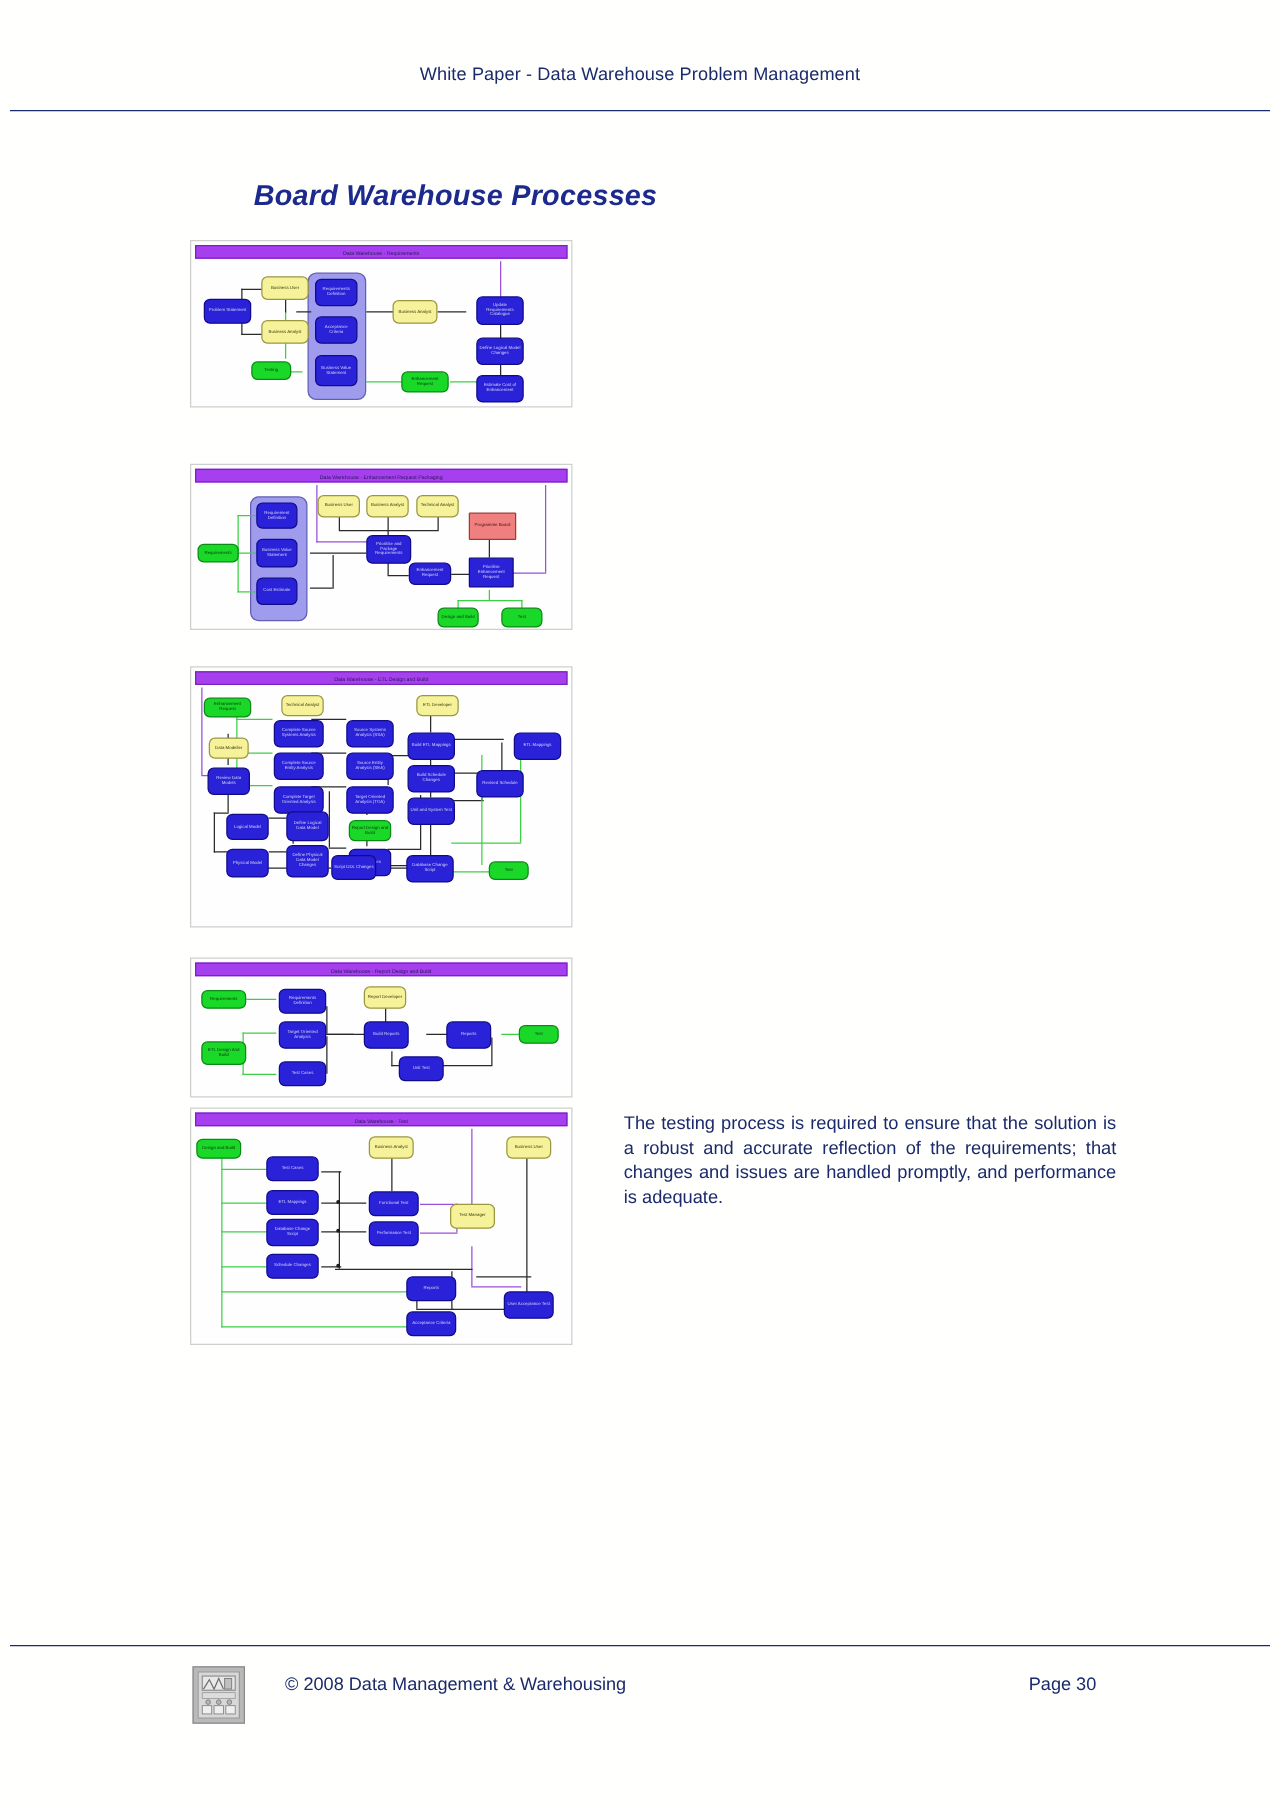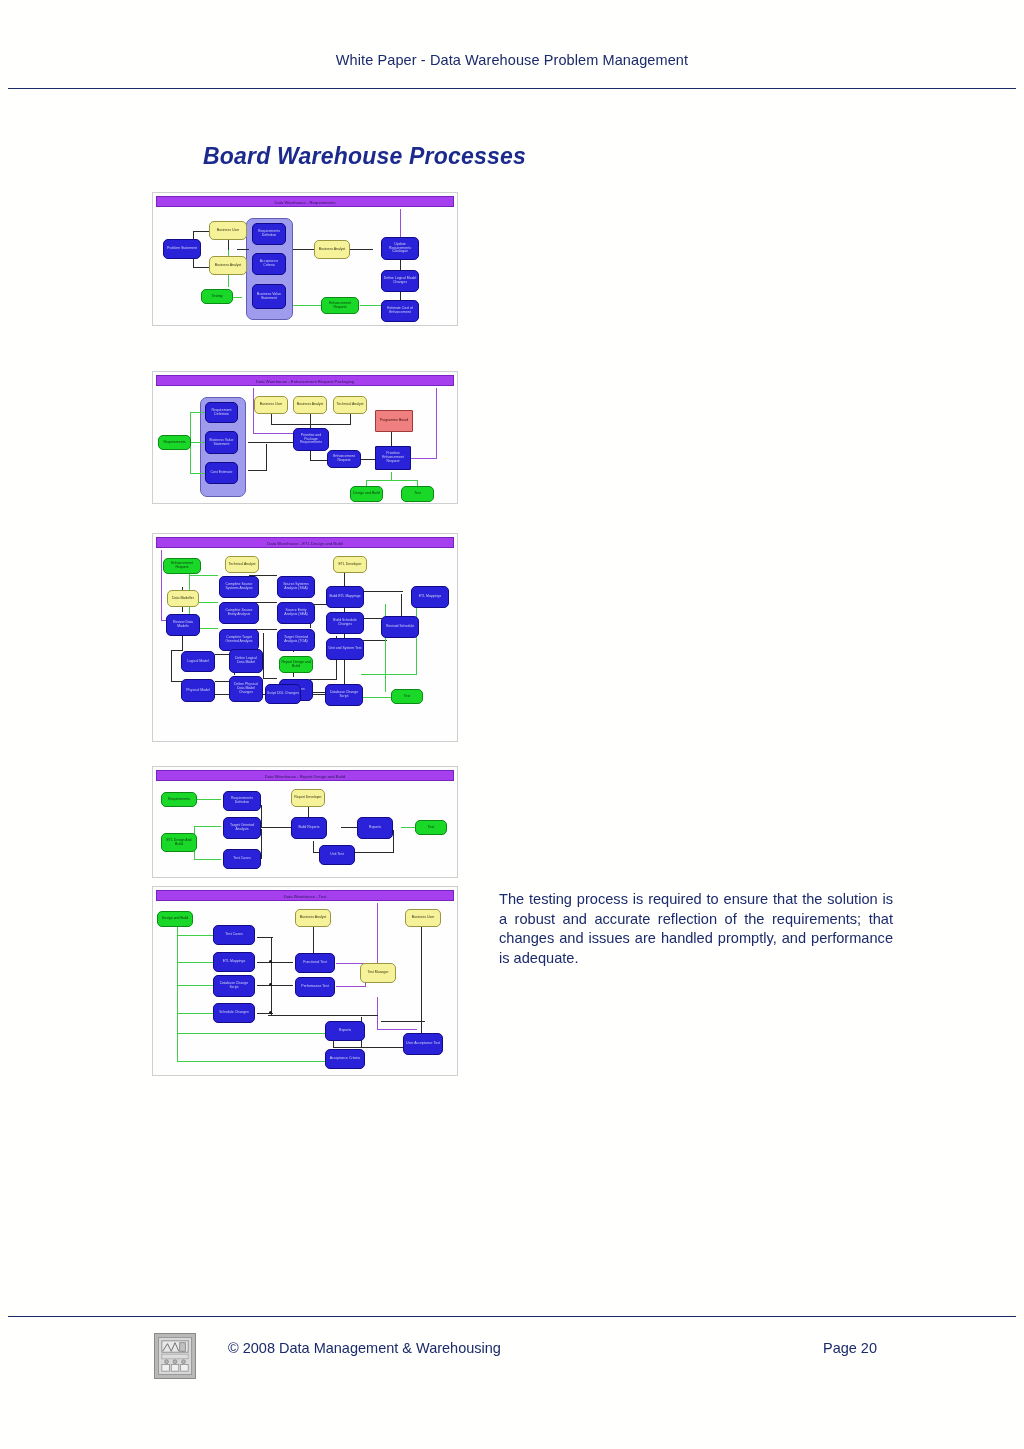--- a/index.html
+++ b/index.html
@@ -381,15 +381,15 @@
         <circle cx="8" cy="25" r="2" fill="#b5b5b5" stroke="#7a7a7a" stroke-width="0.7"></circle>
         <circle cx="17" cy="25" r="2" fill="#b5b5b5" stroke="#7a7a7a" stroke-width="0.7"></circle>
         <circle cx="26" cy="25" r="2" fill="#b5b5b5" stroke="#7a7a7a" stroke-width="0.7"></circle>
         <rect x="3" y="28" width="8" height="7" fill="#efefef" stroke="#8a8a8a" stroke-width="0.8"></rect>
         <rect x="13" y="28" width="8" height="7" fill="#efefef" stroke="#8a8a8a" stroke-width="0.8"></rect>
         <rect x="23" y="28" width="8" height="7" fill="#efefef" stroke="#8a8a8a" stroke-width="0.8"></rect>
       </svg>
     </div>
   </div>
   <div class="ftr-copy">© 2008 Data Management &amp; Warehousing</div>
-  <div class="ftr-page">Page 20</div>
+  <div class="ftr-page">Page 30</div>
 
 </div>
 
 </body></html>

